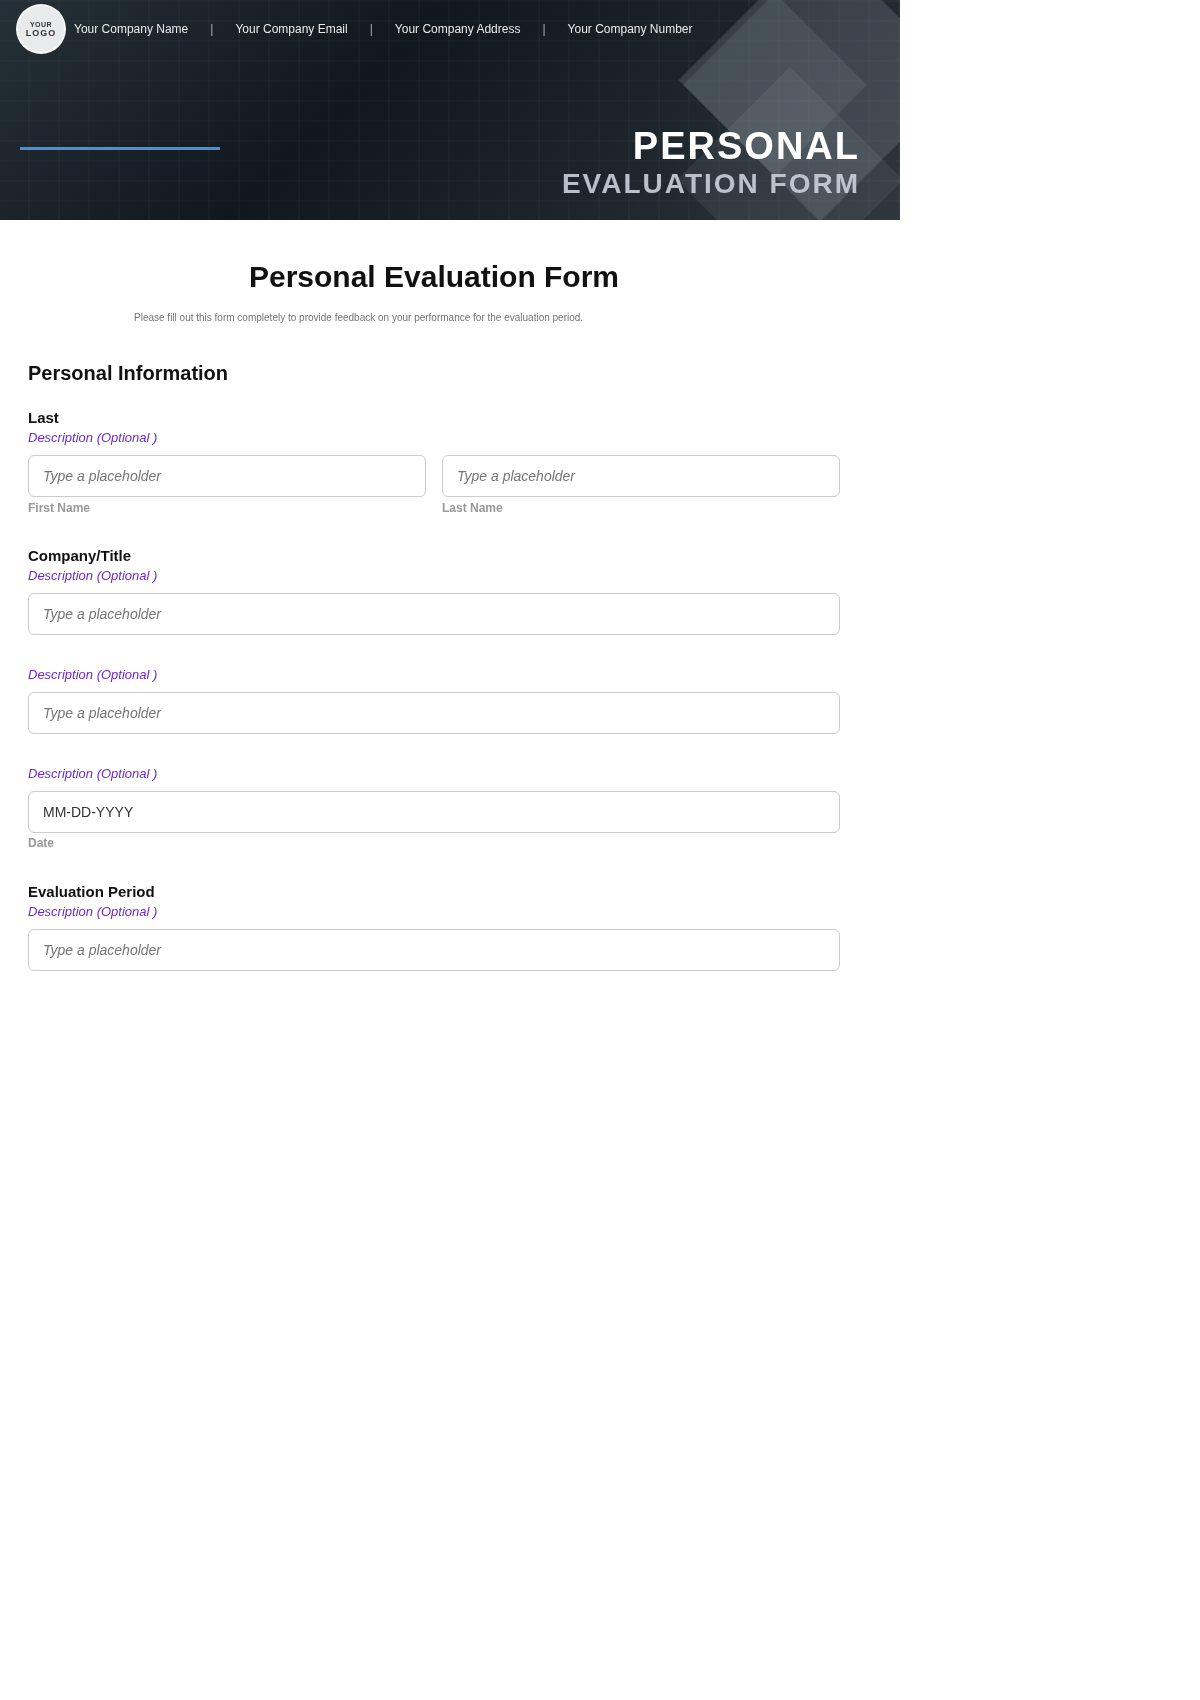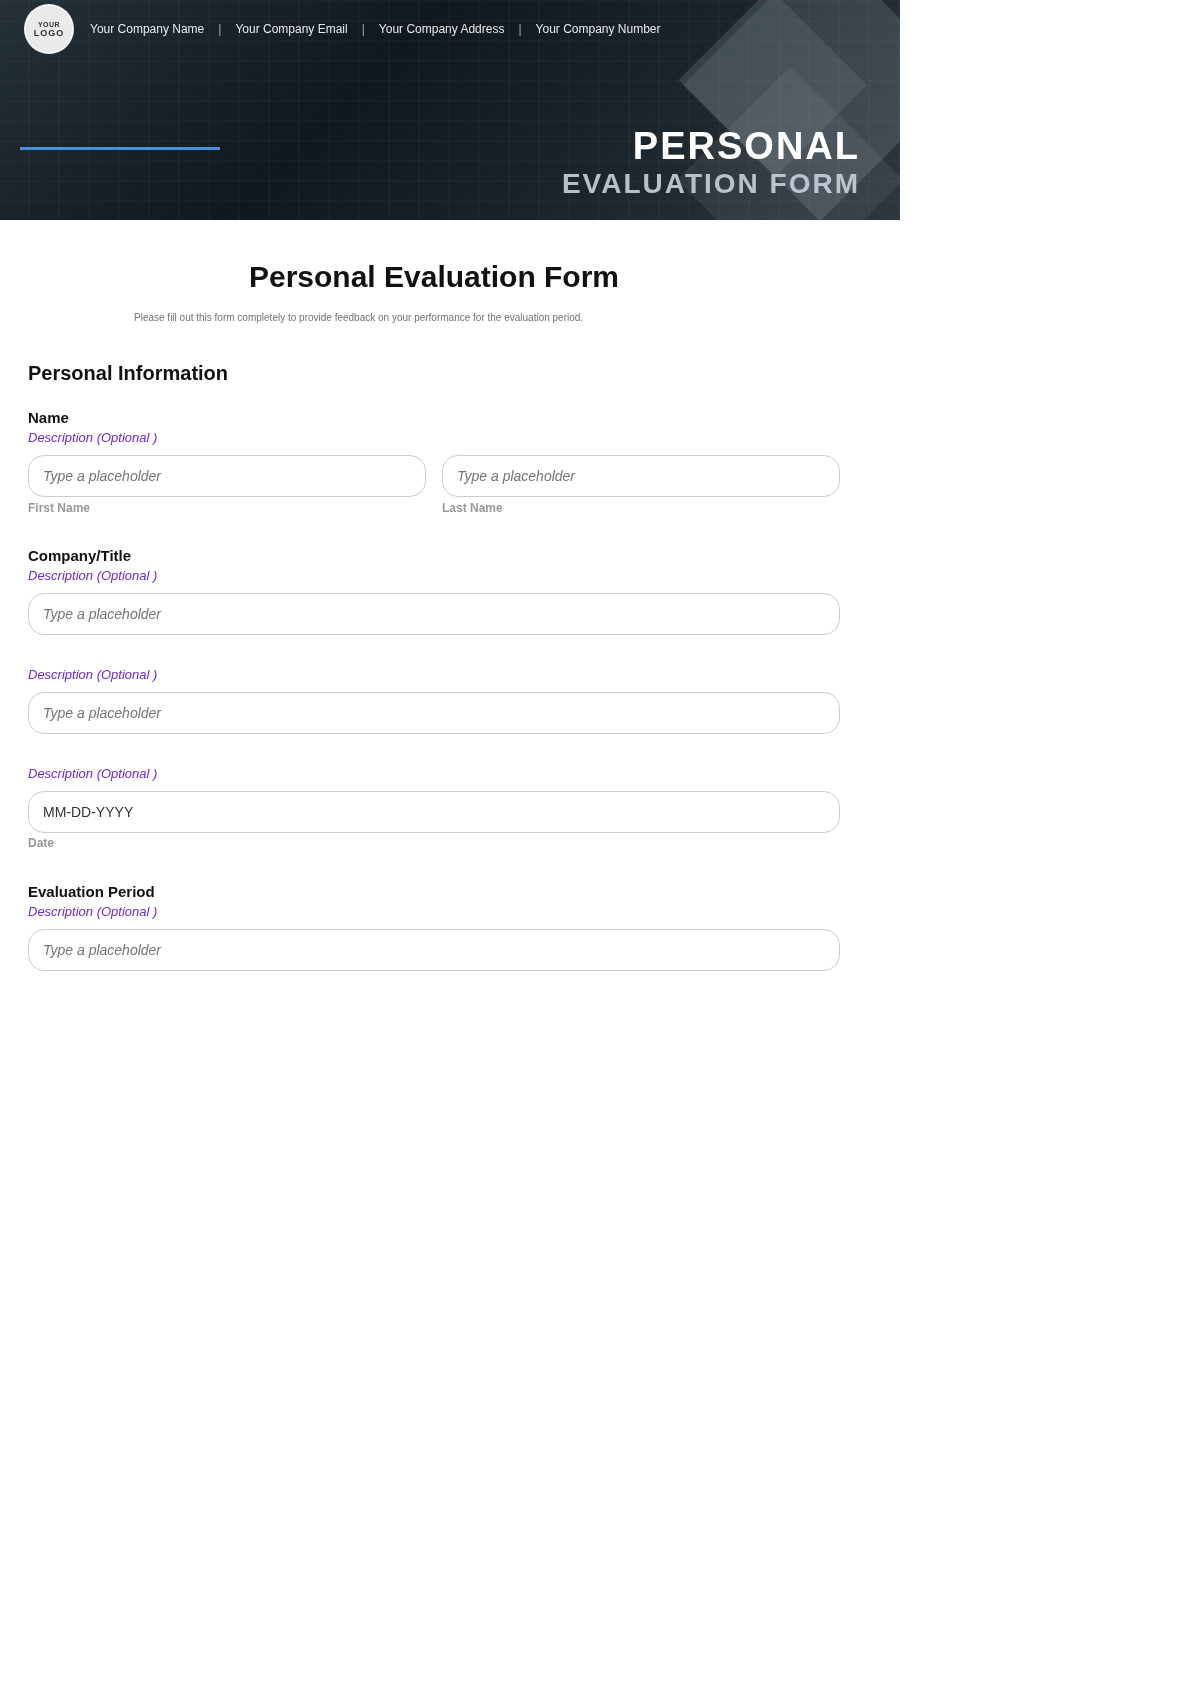--- a/index.html
+++ b/index.html
@@ -75,21 +75,21 @@
 
     
     .header-topbar {
       position: absolute;
       top: 0;
       left: 0;
       right: 0;
       height: 58px;
       display: flex;
       align-items: center;
-      padding: 0 24px;
+      padding: 0 16px;
       border-bottom: none;
     }
     .logo-circle {
       width: 50px;
       height: 50px;
       border-radius: 50%;
       background: rgba(255,255,255,0.9);
       display: flex;
       flex-direction: column;
       align-items: center;
@@ -107,22 +107,22 @@
     .logo-text-logo {
       font-size: 9px;
       font-weight: 700;
       color: #333;
       letter-spacing: 1px;
       text-transform: uppercase;
     }
     .header-company-info {
       display: flex;
       align-items: flex-end;
-      gap: 4px;
-      margin-left: 16px;
+      gap: 12px;
+      margin-left: 8px;
       flex: 1;
     }
     .company-info-item {
       color: rgba(255,255,255,0.9);
       font-size: 12px;
       font-weight: 400;
     }
     .company-info-sep {
       color: rgba(255,255,255,0.6);
       margin: 0 10px;
@@ -214,21 +214,21 @@
     }
     .field-col {
       flex: 1;
       display: flex;
       flex-direction: column;
     }
     .field-input {
       width: 100%;
       padding: 12px 14px;
       border: 1px solid #ccc;
-      border-radius: 16px;
+      border-radius: 6px;
       font-size: 14px;
       color: #888;
       background: #fff;
       outline: none;
       font-family: Arial, sans-serif;
       font-style: italic;
     }
     .field-input.date-input {
       color: #333;
       font-style: normal;
@@ -277,21 +277,21 @@
 </div>
 
 <div class="main-content">
 
   <h1 class="form-title">Personal Evaluation Form</h1>
   <p class="form-subtitle">Please fill out this form completely to provide feedback on your performance for the evaluation period.</p>
 
   <h2 class="section-title">Personal Information</h2>
 
   <div class="field-group">
-    <div class="field-label">Name</div>
+    <div class="field-label">Last</div>
     <div class="field-description">Description (Optional )</div>
     <div class="field-row">
       <div class="field-col">
         <input class="field-input" type="text" placeholder="Type a placeholder" style="">
         <span class="field-sublabel">First Name</span>
       </div>
       <div class="field-col">
         <input class="field-input" type="text" placeholder="Type a placeholder" style="">
         <span class="field-sublabel">Last Name</span>
       </div>

